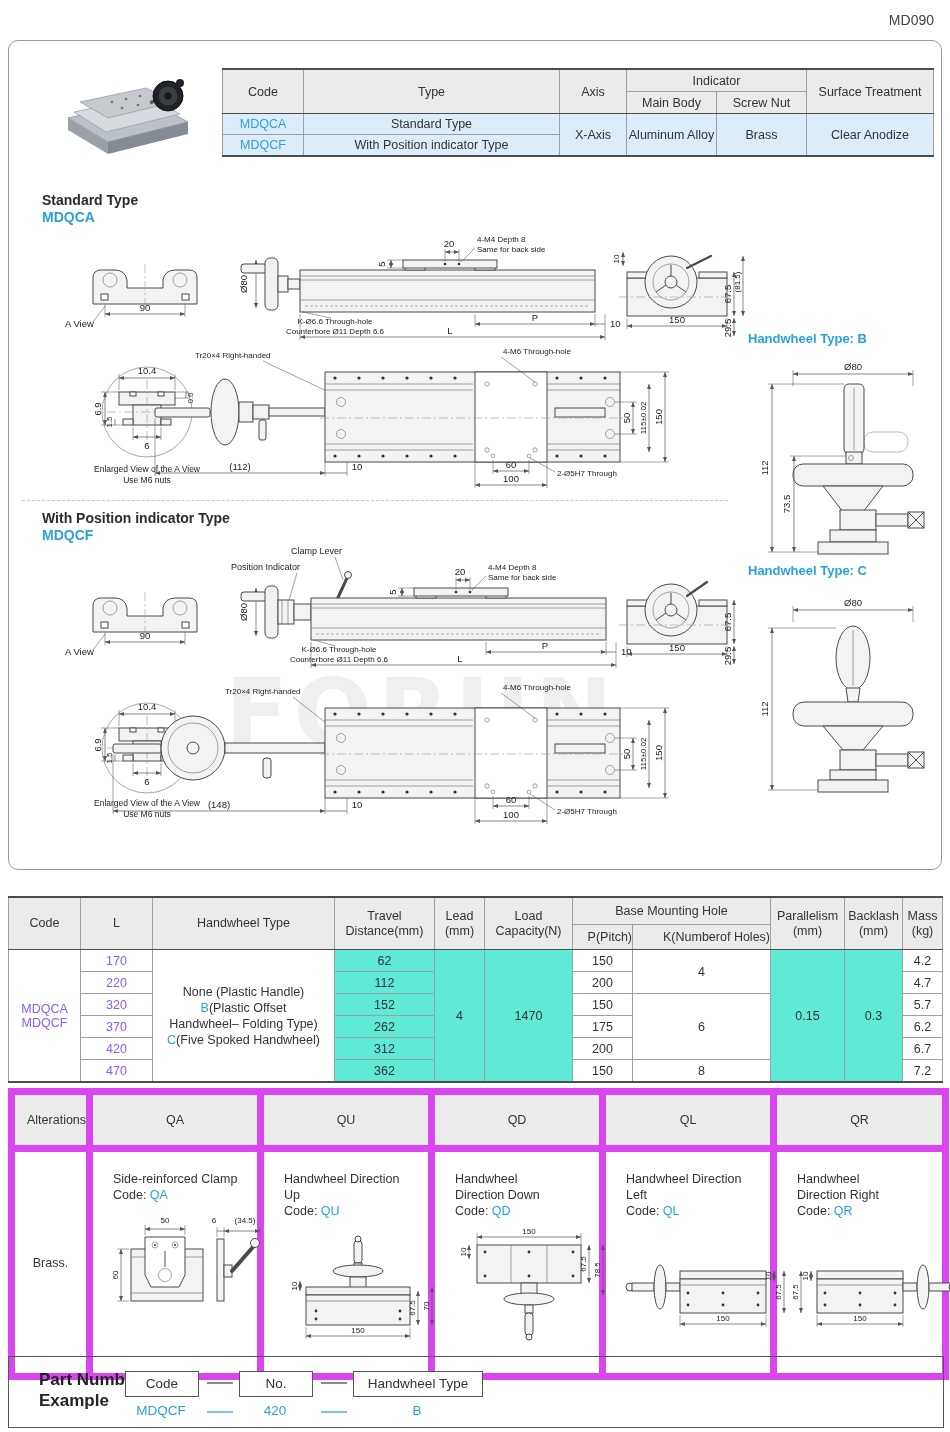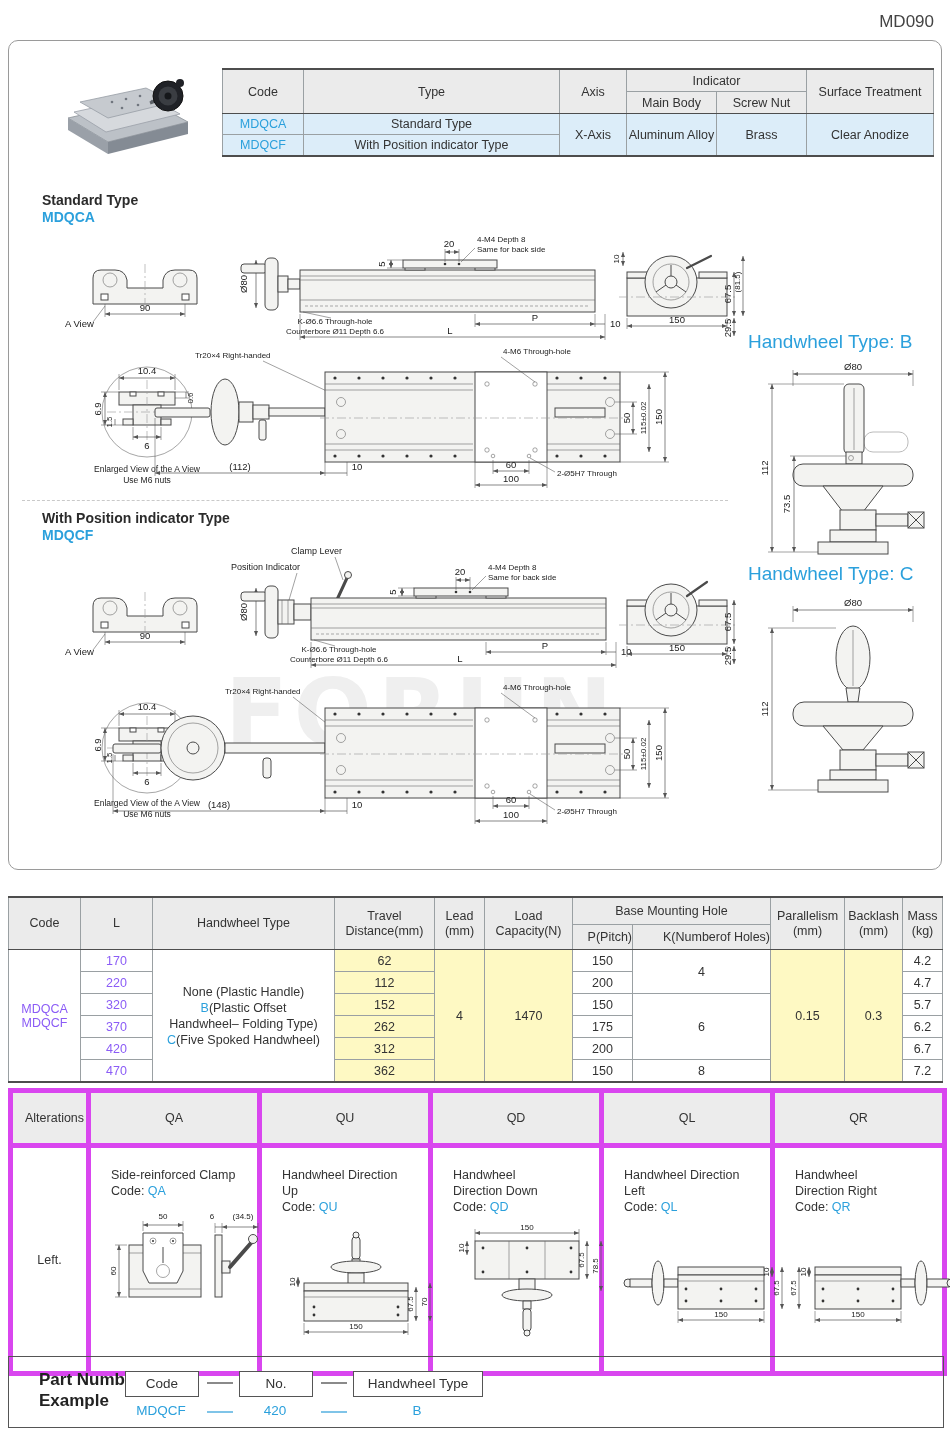--- a/index.html
+++ b/index.html
@@ -1,43 +1,43 @@
 <!DOCTYPE html>
 <html><head>
 <meta charset="utf-8">
 <style>
   html,body{margin:0;padding:0;background:#fff;}
   body{width:950px;height:1432px;position:relative;font-family:"Liberation Sans",sans-serif;color:#333;overflow:hidden;}
   .abs{position:absolute;}
-  .doc-code{top:12px;right:16px;font-size:17px;color:#444;}
+  .doc-code{top:12px;right:16px;font-size:14px;color:#444;}
   .main-box{left:8px;top:40px;width:932px;height:828px;border:1px solid #9a9a9a;border-radius:10px;}
   .wm{left:225px;top:660px;width:460px;font-size:92px;font-weight:bold;color:#efefef;letter-spacing:6px;z-index:0;font-family:"DejaVu Sans",sans-serif;}
   .sec-title{font-size:14px;font-weight:600;color:#2b2b2b;line-height:17px;}
   .sec-code{font-size:14px;font-weight:600;color:#2ba0dc;line-height:17px;}
-  .hw-title{font-size:19px;font-weight:400;color:#2ba0dc;}
+  .hw-title{font-size:13px;font-weight:700;color:#2ba0dc;}
   .blue{color:#2ba0dc;}
   .divider{left:22px;top:500px;width:706px;border-top:1px dashed #c9c9c9;height:0;}
   
   table{border-collapse:collapse;table-layout:fixed;}
   .ttable{left:222px;top:68px;width:712px;font-size:12.5px;border-top:2px solid #4d4d4d;border-bottom:2px solid #4d4d4d;}
   .ttable th,.ttable td{border:1px solid #9aa0a3;text-align:center;padding:0;}
   .ttable th{background:#ebebeb;font-weight:normal;height:21px;}
   .ttable td{background:#dcedf9;height:20px;}
   .bb{border-bottom:1.5px solid #4d4d4d !important;}
   .spec{left:8px;top:896px;width:934px;font-size:12.5px;border-top:2.5px solid #4d4d4d;border-bottom:2.5px solid #4d4d4d;}
   .spec th,.spec td{border:1px solid #9aa0a3;text-align:center;padding:0;}
   .spec th{background:#ebebeb;font-weight:normal;line-height:15px;}
   .spec tr.h1 th{height:26px;}
   .spec tr.h2 th{height:24px;text-align:right;}
   .spec td{height:21px;background:#fff;}
-  .spec td.lb{background:#fef9c3;}
+  .spec td.lb{background:#5eead4;}
   .spec td.blue2{color:#8b5cf6;}
   .hw-cell{font-size:12.5px;line-height:16px;}
   .alt{left:8px;top:1088px;width:934px;font-size:12.5px;border:1.5px solid #666;}
-  .alt th,.alt td{border:5px solid #d946ef;padding:12px;vertical-align:top;}
+  .alt th,.alt td{border:7px solid #d946ef;padding:12px;vertical-align:top;}
   .alt tr.h th{background:#ececec;font-weight:normal;height:26px;text-align:center;vertical-align:middle;border-bottom:2px solid #4d4d4d;}
   .alt th.specth{background:#fff;font-weight:normal;text-align:center;vertical-align:middle;}
   .altxt{padding:7px 6px 2px 8px;line-height:16px;text-align:left;}
   .altcell-svg{display:block;margin:4px auto 0 auto;}
   .pn{left:8px;top:1356px;width:934px;height:70px;border:1.5px solid #555;}
   .pn-label{left:30px;top:12px;font-size:17px;font-weight:bold;color:#222;line-height:21px;}
   .pn-box{top:14px;height:24px;border:1.2px solid #555;font-size:13.5px;text-align:center;line-height:24px;width:72px;background:#fff;}
   .pn-box.wide{width:128px;}
   .pn-dash{top:25px;width:26px;border-top:2px solid #8a8a8a;height:0;}
   .pn-dash.bl{border-top:2px solid #7fc4e8;}
@@ -708,21 +708,21 @@
   <tbody>
       <tr class="h">
     <th>Alterations</th>
     <th>QA</th>
     <th>QU</th>
     <th>QD</th>
     <th>QL</th>
     <th>QR</th>
   </tr>
   <tr style="height:228px">
-    <th class="specth">Left.</th>
+    <th class="specth">Brass.</th>
     <td>
       <div class="altxt">
             <div>Side-reinforced Clamp</div>
             <div></div>
             <div><span>Code: </span><span class="blue">QA</span></div>
           </div>
       <svg class="altcell-svg" width="168" height="135" viewBox="0 0 168 135">
         <rect class="body" x="26" y="40" width="72" height="52"></rect>
         <line class="thin" x1="26" y1="48" x2="98" y2="48"></line>
             <line class="thin" x1="26" y1="84" x2="98" y2="84"></line>

